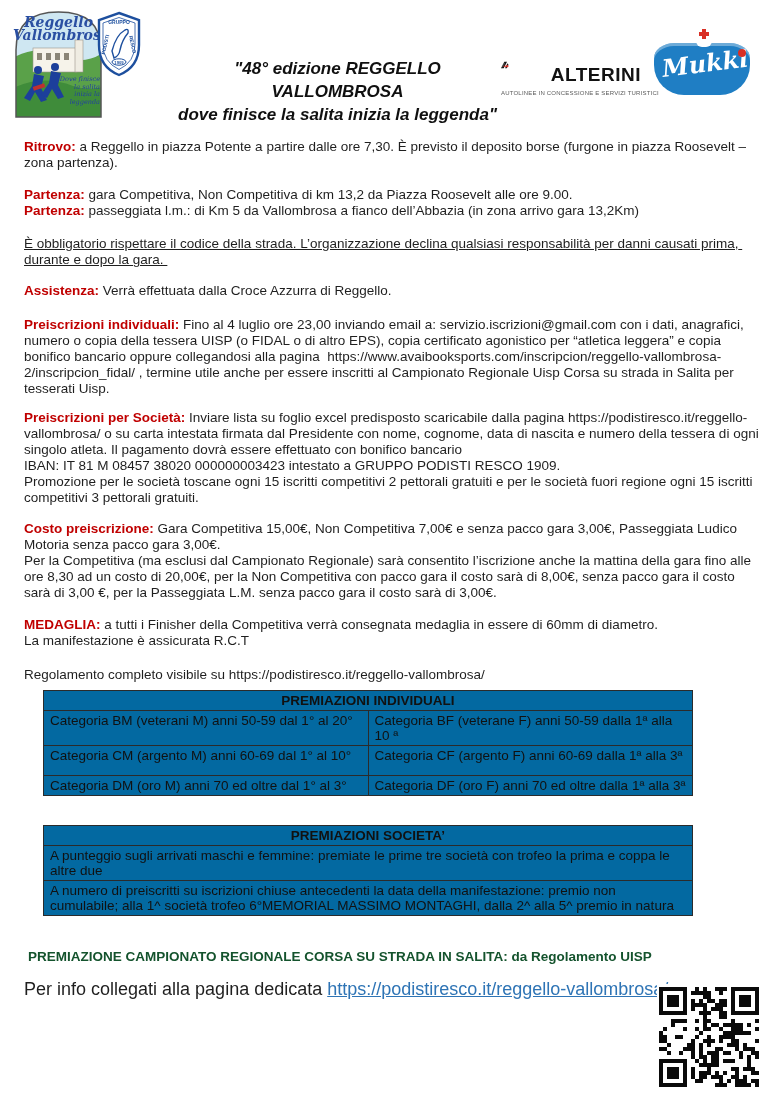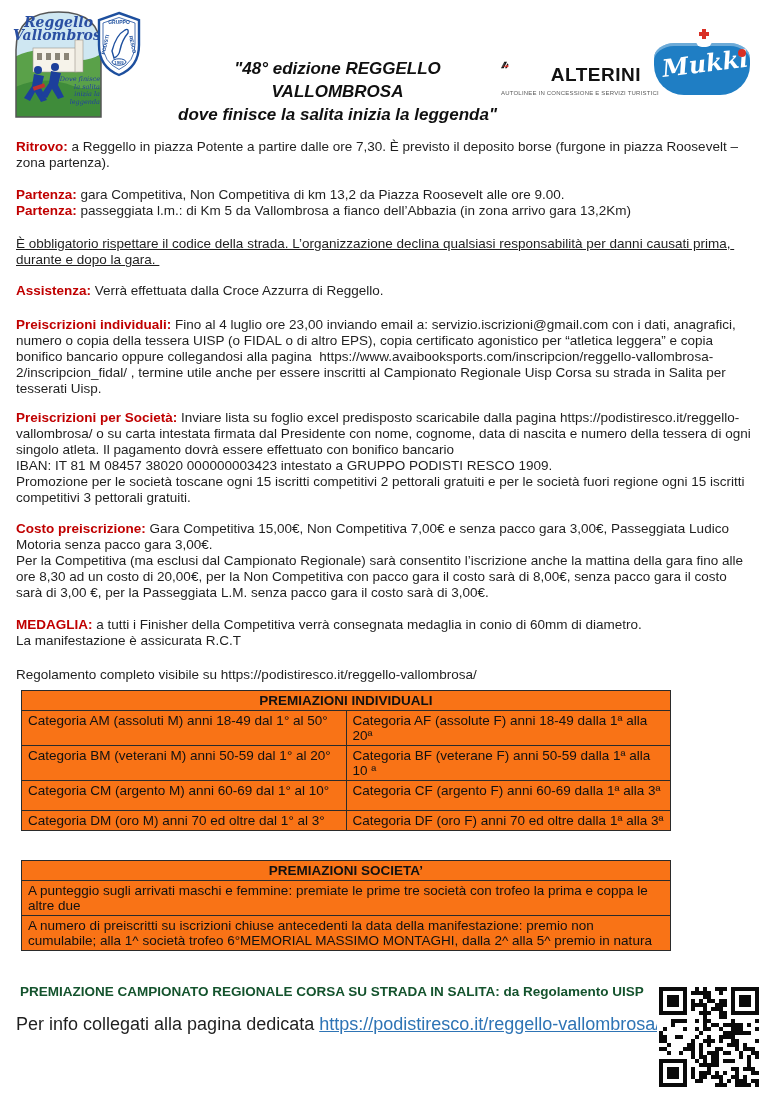--- a/index.html
+++ b/index.html
@@ -40,28 +40,28 @@
     font-family:"DejaVu Serif", serif; font-style:italic; font-weight:bold;
     font-size:24px; color:#fff; transform:rotate(-7deg);
   }
   .mukki-dot { position:absolute; right:6px; top:16px; width:8px; height:8px; border-radius:50%; background:#d93026; }
   .mukki-cow { position:absolute; left:44px; top:2px; width:16px; height:12px; background:#fff; border-radius:4px 4px 6px 6px; }
   .mukki-cow:before, .mukki-cow:after { content:""; position:absolute; top:-2px; width:5px; height:4px; background:#fff; border-radius:50%; }
   .mukki-cow:before { left:-2px; } .mukki-cow:after { right:-2px; }
   .mukki-cross { position:absolute; left:50px; top:-4px; width:4px; height:10px; background:#d93026; }
   .mukki-cross:after { content:""; position:absolute; left:-3px; top:3px; width:10px; height:4px; background:#d93026; }
   
-  .content { position:absolute; left:16px; top:132px; width:740px; }
+  .content { position:absolute; left:24px; top:132px; width:740px; }
   .para { font-size:13.5px; line-height:16px; color:#1f1f1f; overflow-wrap:break-word; word-break:break-word; }
   .red { color:#c00000; font-weight:bold; }
   .prewrap { white-space:pre-wrap; }
   .uline { text-decoration:underline; }
   .mt7{margin-top:7px} .mt13{margin-top:13px} .mt14{margin-top:14px} .mt15{margin-top:15px}
   .mt16{margin-top:16px} .mt17{margin-top:17px} .mt18{margin-top:18px} .mt33{margin-top:33px}
-  table.prem { border-collapse:collapse; width:650px; margin-left:5px; background:#f97316; }
+  table.prem { border-collapse:collapse; width:650px; margin-left:19px; background:#0369a1; }
   table.prem td, table.prem th { border:1.5px solid #2b2b2b; font-size:13.5px; line-height:15px; padding:2px 6px; vertical-align:top; font-weight:normal; text-align:left; color:#111; }
   table.prem th.ttl { text-align:center; font-weight:bold; padding:2px; }
   table.prem td.c1 { width:50%; }
   td.tall { height:30px; }
   .foot-bold { font-size:13.5px; font-weight:bold; color:#14532d; margin-left:4px; }
   .foot-info { font-size:18px; }
   a.link { color:#2e74b5; text-decoration:underline; cursor:pointer; }
   .qr { position:absolute; left:657px; top:984px; width:104px; height:106px; background:#fff; }
 </style>
 </head>
@@ -157,34 +157,30 @@
     <p class="para mt18"><strong class="red">Preiscrizioni individuali:</strong><span class="prewrap"> Fino al 4 luglio ore 23,00 inviando email a: servizio.iscrizioni@gmail.com con i dati, anagrafici, numero o copia della tessera UISP (o FIDAL o di altro EPS), copia certificato agonistico per “atletica leggera” e copia bonifico bancario oppure collegandosi alla pagina  https://www.avaibooksports.com/inscripcion/reggello-vallombrosa-2/inscripcion_fidal/ , termine utile anche per essere inscritti al Campionato Regionale Uisp Corsa su strada in Salita per tesserati Uisp.</span></p>
 
     <p class="para mt13"><strong class="red">Preiscrizioni per Società:</strong><span class="prewrap"> Inviare lista su foglio excel predisposto scaricabile dalla pagina https://podistiresco.it/reggello-vallombrosa/ o su carta intestata firmata dal Presidente con nome, cognome, data di nascita e numero della tessera di ogni singolo atleta. Il pagamento dovrà essere effettuato con bonifico bancario
 IBAN: IT 81 M 08457 38020 000000003423 intestato a GRUPPO PODISTI RESCO 1909.
 Promozione per le società toscane ogni 15 iscritti competitivi 2 pettorali gratuiti e per le società fuori regione ogni 15 iscritti competitivi 3 pettorali gratuiti.</span></p>
 
     <p class="para mt15"><strong class="red">Costo preiscrizione:</strong><span class="prewrap"> Gara Competitiva 15,00€, Non Competitiva 7,00€ e senza pacco gara 3,00€, Passeggiata Ludico Motoria senza pacco gara 3,00€.
 Per la Competitiva (ma esclusi dal Campionato Regionale) sarà consentito l’iscrizione anche la mattina della gara fino alle ore 8,30 ad un costo di 20,00€, per la Non Competitiva con pacco gara il costo sarà di 8,00€, senza pacco gara il costo sarà di 3,00 €, per la Passeggiata L.M. senza pacco gara il costo sarà di 3,00€.</span></p>
 
 
-    <p class="para mt16"><strong class="red">MEDAGLIA:</strong><span class="prewrap"> a tutti i Finisher della Competitiva verrà consegnata medaglia in conio di 60mm di diametro.
+    <p class="para mt16"><strong class="red">MEDAGLIA:</strong><span class="prewrap"> a tutti i Finisher della Competitiva verrà consegnata medaglia in essere di 60mm di diametro.
 La manifestazione è assicurata R.C.T</span></p>
 
     <p class="para mt18"><span class="prewrap">Regolamento completo visibile su https://podistiresco.it/reggello-vallombrosa/</span></p>
 
     <table class="prem mt7" style="margin-top:7px">
       <tbody>
           <tr>
             <th class="ttl" colspan="2">PREMIAZIONI INDIVIDUALI</th>
           </tr>
-      <tr>
-        <td class="c1">Categoria AM (assoluti M) anni 18-49 dal 1° al 50°</td>
-        <td>Categoria AF (assolute F) anni 18-49 dalla 1ª alla 20ª</td>
-      </tr>
       <tr>
         <td class="c1">Categoria BM (veterani M) anni 50-59 dal 1° al 20°</td>
         <td>Categoria BF (veterane F) anni 50-59 dalla 1ª alla 10 ª</td>
       </tr>
       <tr>
         <td class="c1 tall">Categoria CM (argento M) anni 60-69 dal 1° al 10°</td>
         <td class="tall">Categoria CF (argento F) anni 60-69 dalla 1ª alla 3ª</td>
       </tr>
       <tr>
         <td class="c1">Categoria DM (oro M) anni 70 ed oltre dal 1° al 3°</td>

